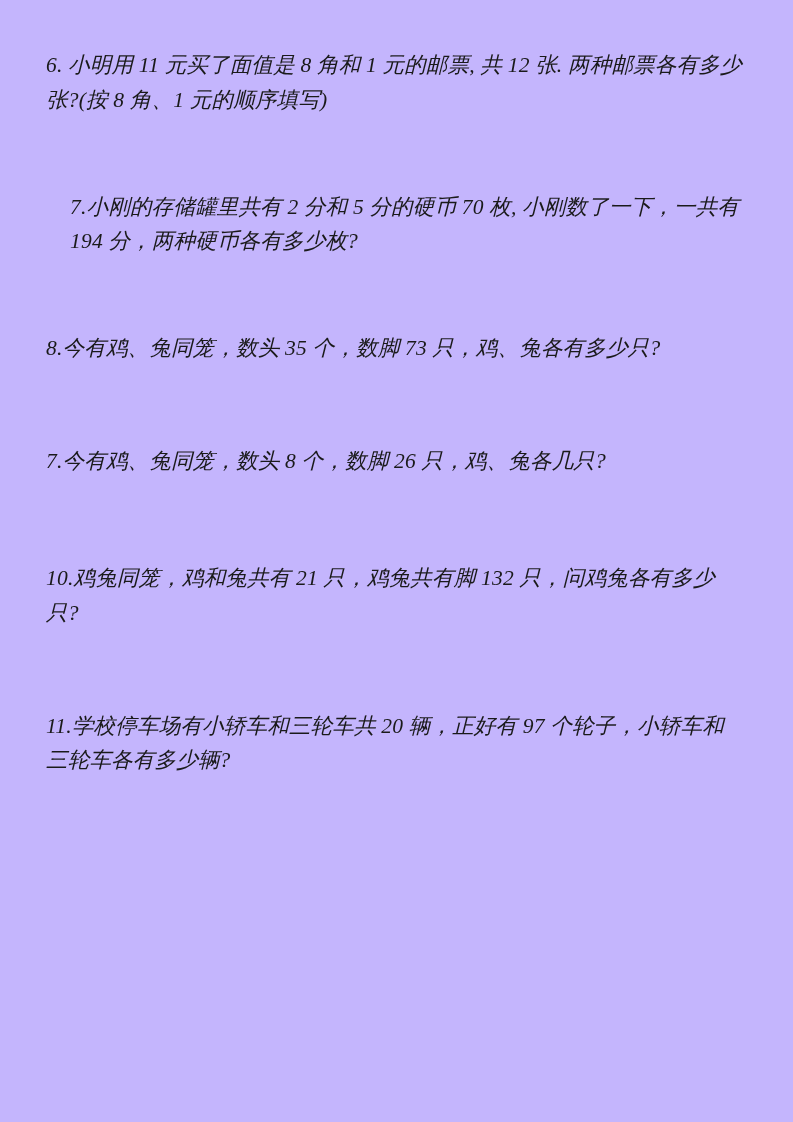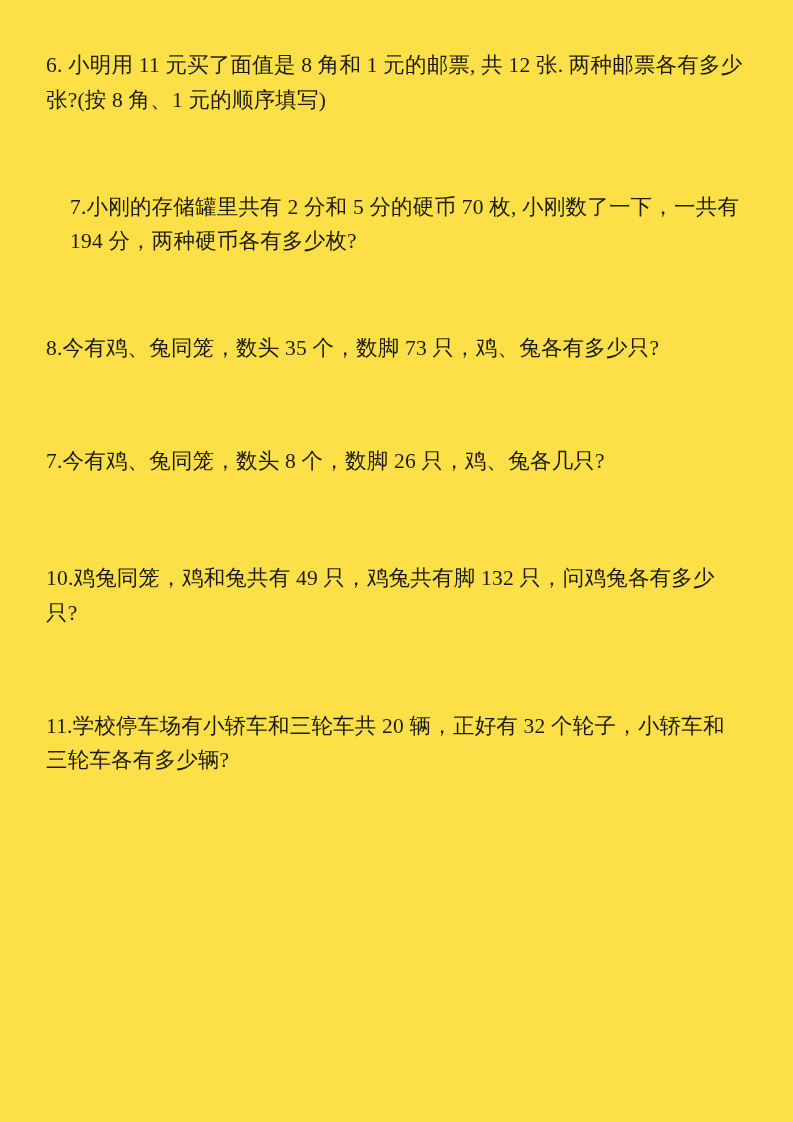--- a/index.html
+++ b/index.html
@@ -13,21 +13,22 @@
     font-family: "Liberation Serif", "DejaVu Serif", serif;
     color: #1a1a1a;
     position: relative;
     overflow: hidden;
   }
   .page {
     box-sizing: border-box;
     width: 793px;
     height: 1122px;
     padding: 40px 48px 40px 46px;
-    background: #fde047;
+    background: #c4b5fd;
+    font-style: italic;
   }
   .problem {
     font-size: 21.5px;
     line-height: 1.62;
     letter-spacing: 0.2px;
     text-align: left;
     word-break: break-word;
   }
   .p-1 { margin-top: 8px; }
   .p-2 { margin-top: 72px; margin-left: 24px; }
@@ -42,17 +43,17 @@
 <div class="page">
 
   <p class="problem p-1">6. 小明用 11 元买了面值是 8 角和 1 元的邮票, 共 12 张. 两种邮票各有多少张?(按 8 角、1 元的顺序填写)</p>
 
   <p class="problem p-2">7.小刚的存储罐里共有 2 分和 5 分的硬币 70 枚, 小刚数了一下，一共有 194 分，两种硬币各有多少枚?</p>
 
   <p class="problem p-3">8.今有鸡、兔同笼，数头 35 个，数脚 73 只，鸡、兔各有多少只?</p>
 
   <p class="problem p-4">7.今有鸡、兔同笼，数头 8 个，数脚 26 只，鸡、兔各几只?</p>
 
-  <p class="problem p-5">10.鸡兔同笼，鸡和兔共有 49 只，鸡兔共有脚 132 只，问鸡兔各有多少只?</p>
+  <p class="problem p-5">10.鸡兔同笼，鸡和兔共有 21 只，鸡兔共有脚 132 只，问鸡兔各有多少只?</p>
 
-  <p class="problem p-6">11.学校停车场有小轿车和三轮车共 20 辆，正好有 32 个轮子，小轿车和三轮车各有多少辆?</p>
+  <p class="problem p-6">11.学校停车场有小轿车和三轮车共 20 辆，正好有 97 个轮子，小轿车和三轮车各有多少辆?</p>
 
 </div>
 
 </body></html>

